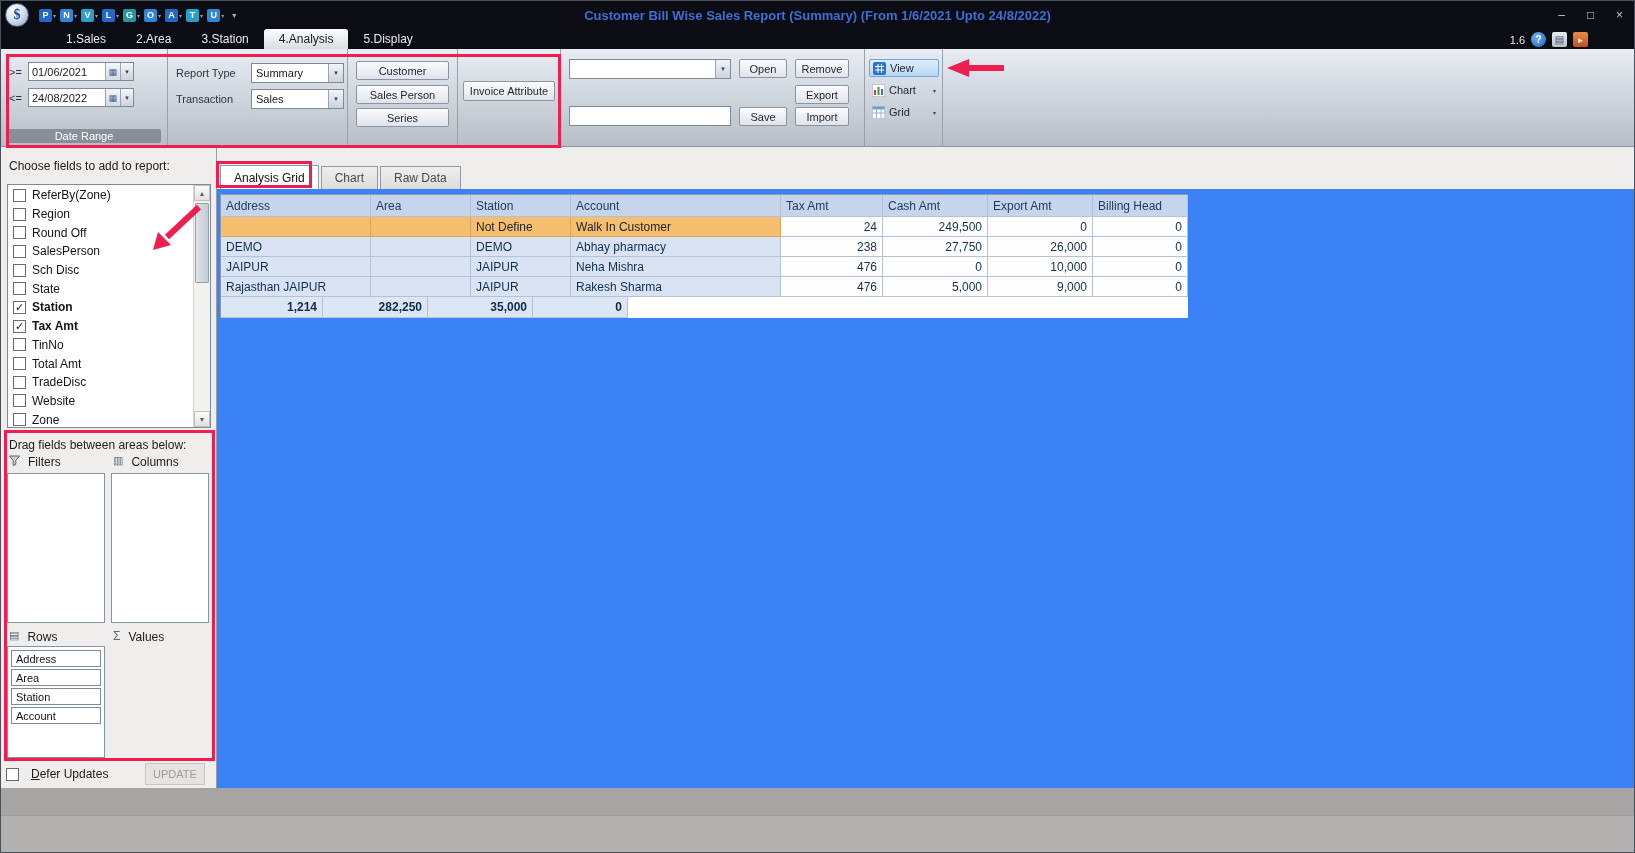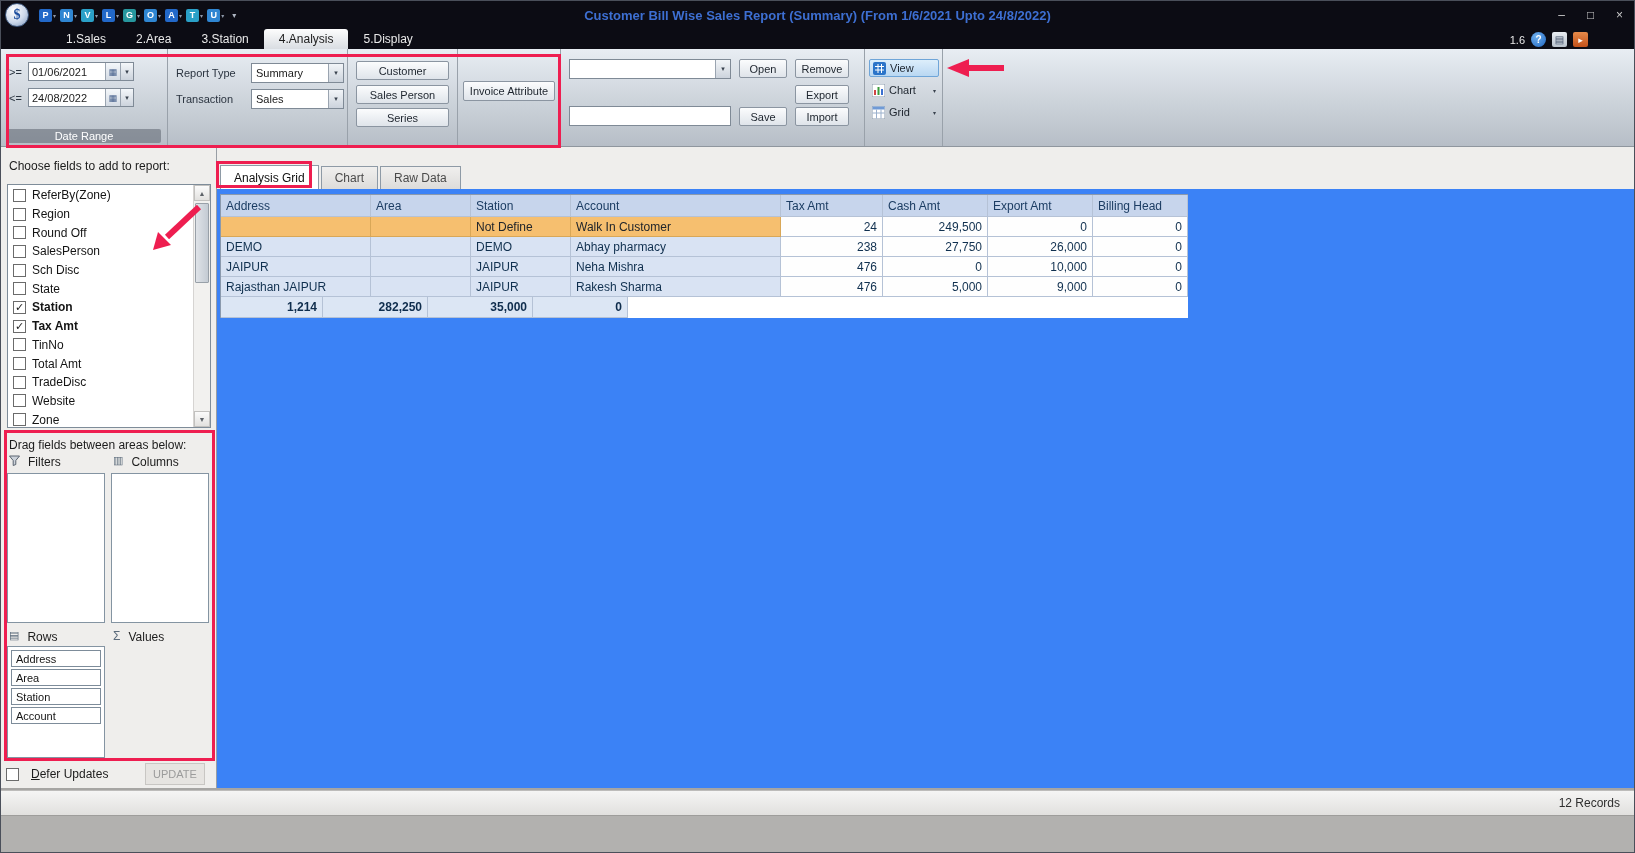--- a/index.html
+++ b/index.html
@@ -449,23 +449,20 @@
           <div class="grow">
             <div class="gcell gtval" style="width:102px">1,214</div>
             <div class="gcell gtval" style="width:105px">282,250</div>
             <div class="gcell gtval" style="width:105px">35,000</div>
             <div class="gcell gtval" style="width:95px">0</div>
           </div>
         </div>
     </div>
   </div>
 
-  <div class="statusbar">
-    <span>12 Records</span>
-  </div>
   <div class="bottom-band"></div>
 
   <div class="anno-box" id="anno-ribbon"></div>
   <div class="anno-box" id="anno-tab"></div>
   <div class="anno-box" id="anno-drag"></div>
   <svg class="anno-arrows" viewBox="0 0 1635 853">
     <g stroke="#ee1e50" fill="#ee1e50">
       <line x1="1003" y1="67" x2="968" y2="67" stroke-width="6"></line>
       <polygon points="946,67 968,58 968,76" stroke="none"></polygon>
       <line x1="198" y1="206" x2="166" y2="236" stroke-width="6"></line>

